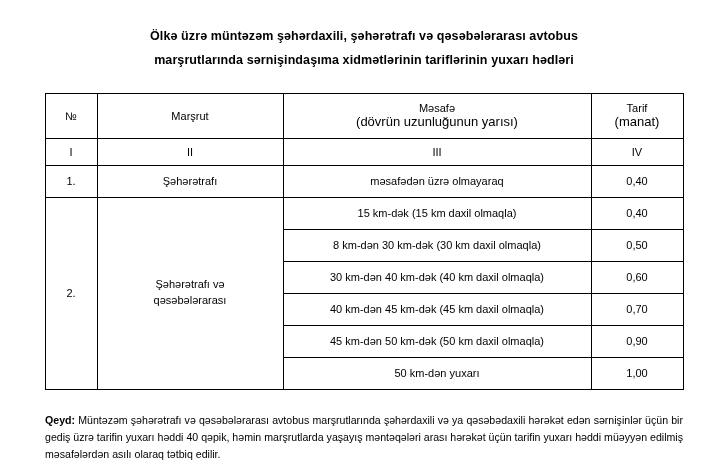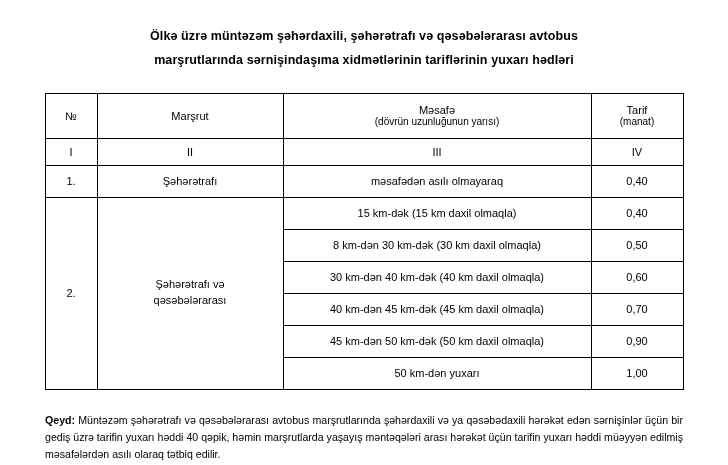--- a/index.html
+++ b/index.html
@@ -51,21 +51,21 @@
   .col-dist { width: 308px; }
   .col-tariff { width: 92px; }
 
   thead td {
     font-weight: bold;
     height: 38px;
   }
   .hdr-sub {
     font-weight: normal;
     display: block;
-    font-size: 10px;
+    font-size: 13px;
   }
   .romans td {
     font-weight: bold;
     height: 20px;
     font-size: 11px;
   }
   tbody td {
     height: 25px;
   }
   td.dist-cell {
@@ -123,21 +123,21 @@
         <td>I</td>
         <td>II</td>
         <td>III</td>
         <td>IV</td>
       </tr>
     </thead>
     <tbody>
       <tr>
         <td class="num-cell">1.</td>
         <td>Şəhərətrafı</td>
-        <td class="dist-cell">məsafədən asılı olmayaraq</td>
+        <td class="dist-cell">məsafədən üzrə olmayaraq</td>
         <td>0,40</td>
       </tr>
 
       <tr>
         <td class="num-cell" rowspan="6">2.</td>
         <td class="route-cell" rowspan="6">
           <span>Şəhərətrafı və</span><br>
           <span>qəsəbələrarası</span>
         </td>
         <td class="dist-cell">15 km-dək (15 km daxil olmaqla)</td>

